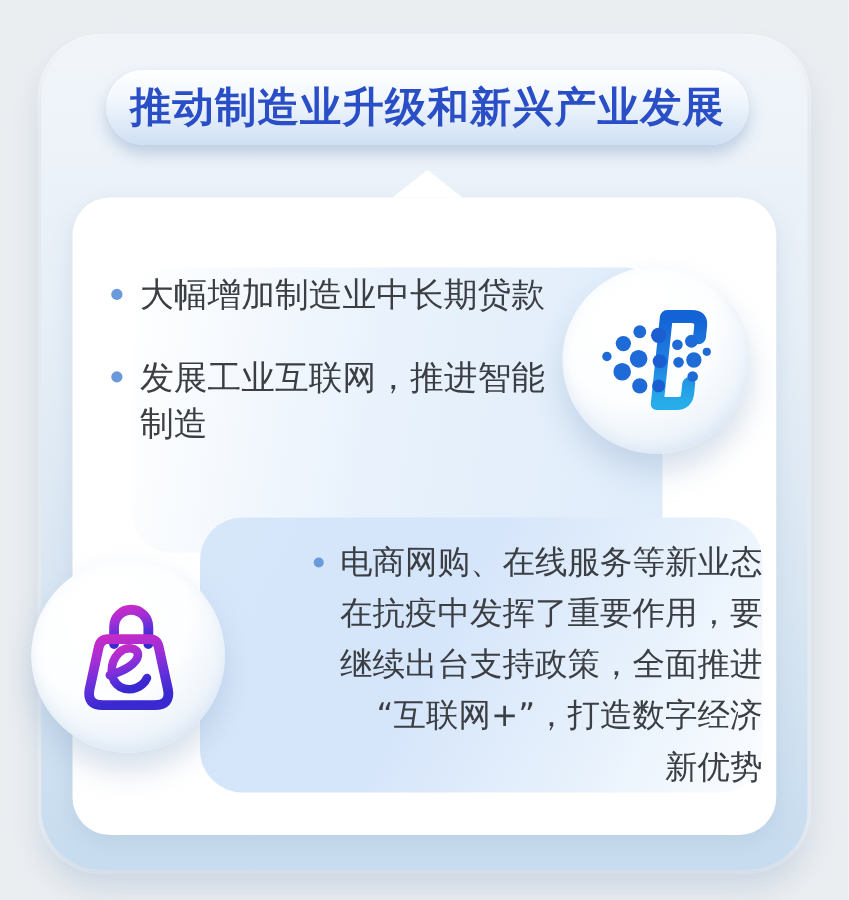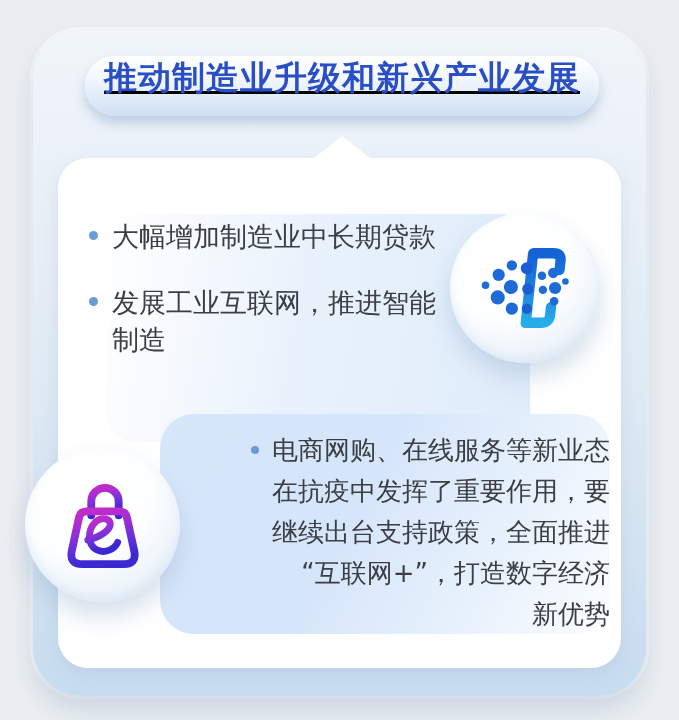--- a/index.html
+++ b/index.html
@@ -14,21 +14,21 @@
     position:absolute; left:33px; top:30px; width:613px; height:666px;
     border-radius:48px;
     background:linear-gradient(180deg,#f1f5fa 0%,#e4edf6 40%,#d7e5f2 70%,#c7dcef 100%);
     box-shadow:0 14px 24px rgba(164,184,208,.45), 0 0 0 3px rgba(255,255,255,.55);
   }
   .pill {
     position:absolute; left:52px; top:26px; width:514px; height:60px;
     border-radius:32px;
     background:linear-gradient(180deg,#ffffff 0%,#f3f8fd 35%,#dbe8f7 78%,#cfdff3 100%);
     box-shadow:0 7px 12px rgba(110,145,190,.38), inset 0 1px 0 #ffffff;
-    display:flex; align-items:flex-start; justify-content:center;text-decoration:underline;
+    display:flex; align-items:center; justify-content:center;
   }
   .pill .title {
     font-size:33px; font-weight:700; color:#2a4ec6; letter-spacing:1px;
     white-space:nowrap;
   }
   .card {
     position:absolute; left:25px; top:128px; width:563px; height:510px;
     background:#ffffff; border-radius:30px;
     box-shadow:0 6px 16px rgba(150,175,205,.25);
   }

